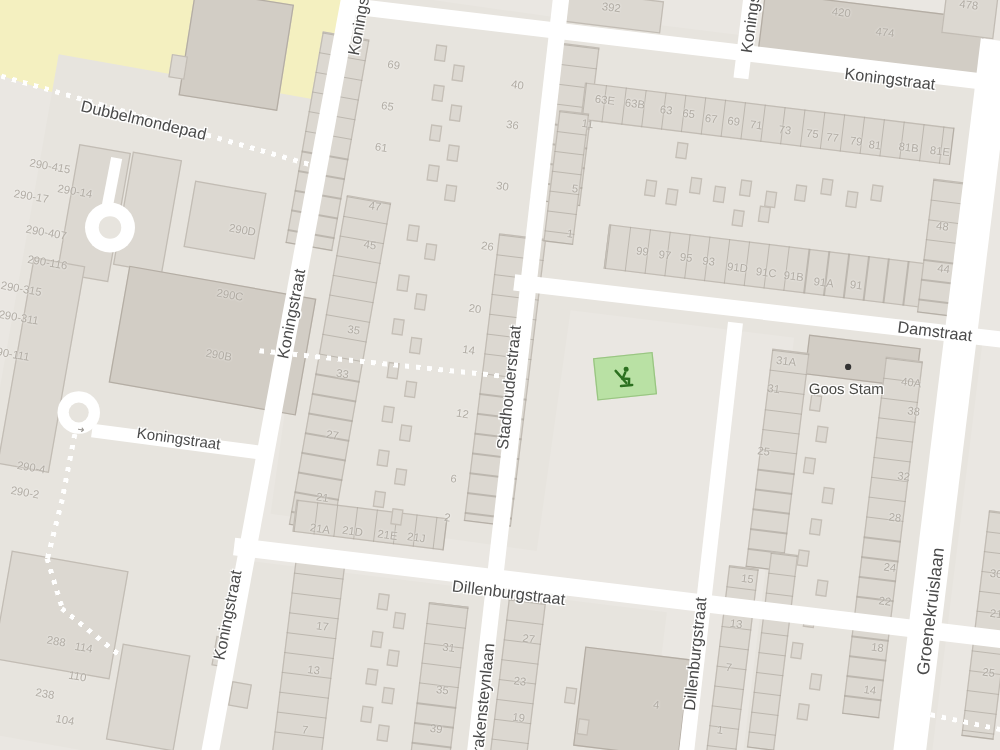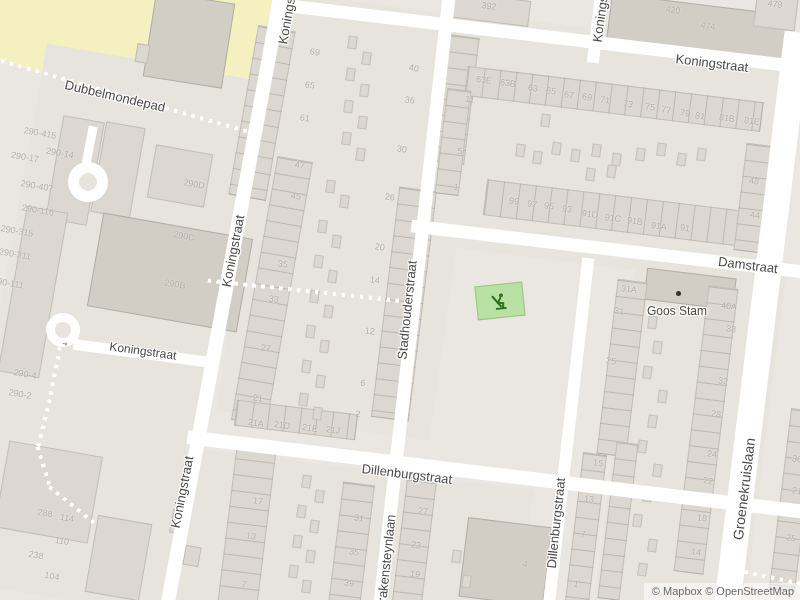--- a/index.html
+++ b/index.html
@@ -51,21 +51,20 @@
       <path d="M10.5 6 L8 10.5 L13 11.5 L12.5 15.5"></path>
       <path d="M3 4 L10.5 14.5"></path>
       <path d="M6 16.5 L15 16.5"></path>
     </svg>
   </div>
 
   <div id="poi-dot" class="z6" style="left: 675.5px; top: 290.5px;"></div>
   <div id="poi-label" class="z6" style="left: 677px; top: 311px;">Goos Stam</div>
 
 
-  <div id="attribution">© Mapbox © OpenStreetMap</div>
 <div class="block z1" style="left: 244.5px; top: 2.5px; width: 215px; height: 425px; transform: rotate(8deg);"></div>
     <div class="block z1" style="left: 457.5px; top: 32.5px; width: 335px; height: 235px; transform: rotate(7deg);"></div>
     <div class="block z1" style="left: 95px; top: 462.5px; width: 430px; height: 165px; transform: rotate(7deg);"></div>
     <div class="block z1" style="left: 615px; top: 260px; width: 150px; height: 360px; transform: rotate(7deg);"></div>
     <div class="block z1" style="left: -2.5px; top: 57.5px; width: 215px; height: 545px; transform: rotate(10deg);"></div>
     <div class="bldg z2 d" style="left: 149px; top: -3px; width: 80px; height: 86px; transform: rotate(9deg);"></div>
     <div class="bldg z2 p" style="left: 135.5px; top: 43.5px; width: 13px; height: 19px; transform: rotate(9deg);"></div>
     <div class="bldg z2 p" style="left: 54px; top: 117.5px; width: 42px; height: 105px; transform: rotate(10deg);"></div>
     <div class="bldg z2 p" style="left: 98px; top: 124px; width: 40px; height: 92px; transform: rotate(10deg);"></div>
     <div class="bldg z2 p" style="left: 12px; top: 208px; width: 42px; height: 168px; transform: rotate(10deg);"></div>

